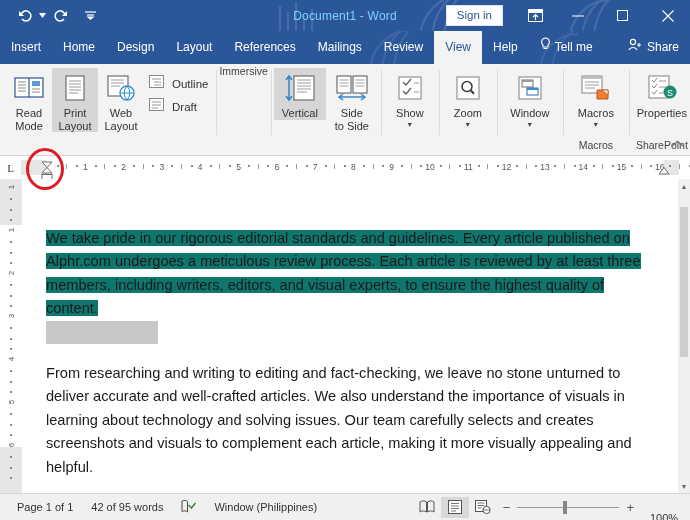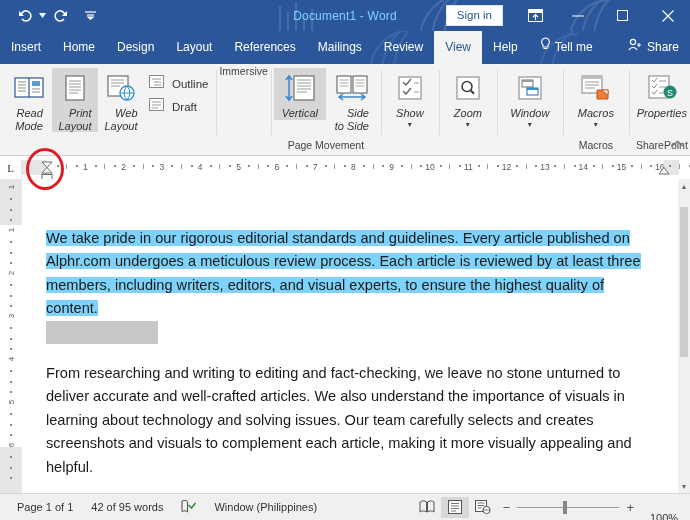--- a/index.html
+++ b/index.html
@@ -79,21 +79,21 @@
   }
   .rbtn {
     width: 46px; display: flex; flex-direction: column; align-items: center;
     padding: 3px 1px 0; cursor: default;
   }
   .rbtn.wide { width: 52px; }
   .rbtn.xwide { width: 60px; }
   .rbtn.sel { background: #d6d6d6; }
   .rbtn-ico { height: 34px; display: flex; align-items: center; justify-content: center; }
   .rbtn-txt {
-    font-size: 11px; color: #333; text-align: right; line-height: 12.5px; margin-top: 2px; font-style: italic;
+    font-size: 11px; color: #333; text-align: center; line-height: 12.5px; margin-top: 2px;
   }
   .rbtn-caret { font-size: 8px; color: #444; line-height: 8px; margin-top: 1px; }
   .rsmall-col { display: flex; flex-direction: column; justify-content: center; padding: 6px 2px 0 2px; gap: 6px; }
   .rsmall {
     display: flex; align-items: flex-end; gap: 8px; font-size: 11.5px; color: #333;
     padding: 1px 3px;
   }
   .ribbon-collapse {
     position: absolute; right: 6px; bottom: 5px; color: #666; font-size: 11px;
   }
@@ -125,21 +125,21 @@
   .vtick { position: absolute; left: 50%; transform: translate(-50%,-50%) rotate(-90deg); }
   .vdot { position: absolute; left: 10px; width: 2px; height: 2px; background: #888; }
   .page {
     background: #fff; flex: 1; margin-right: 12px; position: relative; overflow: hidden;
   }
   .doc-body { padding: 48px 18px 0 24px; }
   .para {
     font-family: "Liberation Sans", sans-serif;
     font-size: 14.6px; line-height: 23.4px; color: #1a1a1a;
   }
-  .para.sel span.hl { background: #7dd3fc; }
+  .para.sel span.hl { background: #0f766e; }
   .para + .para { margin-top: 18px; }
   .sel-tail { background: #c8c8c8; display: inline-block; width: 112px; height: 23px; vertical-align: top; }
 
   
   .vscroll {
     position: absolute; right: 0; top: 0; width: 12px; bottom: 0; background: #f0f0f0;
   }
   .vscroll .thumb { position: absolute; left: 2px; right: 2px; top: 28px; height: 150px; background: #cdcdcd; }
   .vscroll .arw { position: absolute; left: 0; right: 0; height: 14px; display:flex; align-items:center; justify-content:center; font-size: 7px; color:#666; }
 
@@ -389,21 +389,20 @@
                   <path d="M4.5 6h9M4.5 9h9M4.5 12h9M20.5 6h9M20.5 9h9M20.5 12h9"></path>
                 </g>
                 <path d="M5 23 L29 23" stroke="#2b7fc4" stroke-width="1.4"></path>
                 <path d="M8 20 L4 23 L8 26" stroke="#2b7fc4" fill="none" stroke-width="1.4"></path>
                 <path d="M26 20 L30 23 L26 26" stroke="#2b7fc4" fill="none" stroke-width="1.4"></path>
               </svg>
           </span>
           <span class="rbtn-txt">Side<br>to Side</span>
         </div>
       </div>
-      <div class="rgroup-label">Page Movement</div>
     </div>
 
     <div class="rgroup">
       <div class="rgroup-items">
         <div class="rbtn wide">
           <span class="rbtn-ico">
             <svg width="30" height="28" viewBox="0 0 30 28">
                 <rect x="4" y="3" width="22" height="22" stroke="#8a8a8a" fill="#fff" stroke-width="1.1"></rect>
                 <path d="M8 8 l3 3 l5 -6" stroke="#5b5b5b" fill="none" stroke-width="1.2"></path>
                 <path d="M8 17 l3 3 l5 -6" stroke="#5b5b5b" fill="none" stroke-width="1.2"></path>

